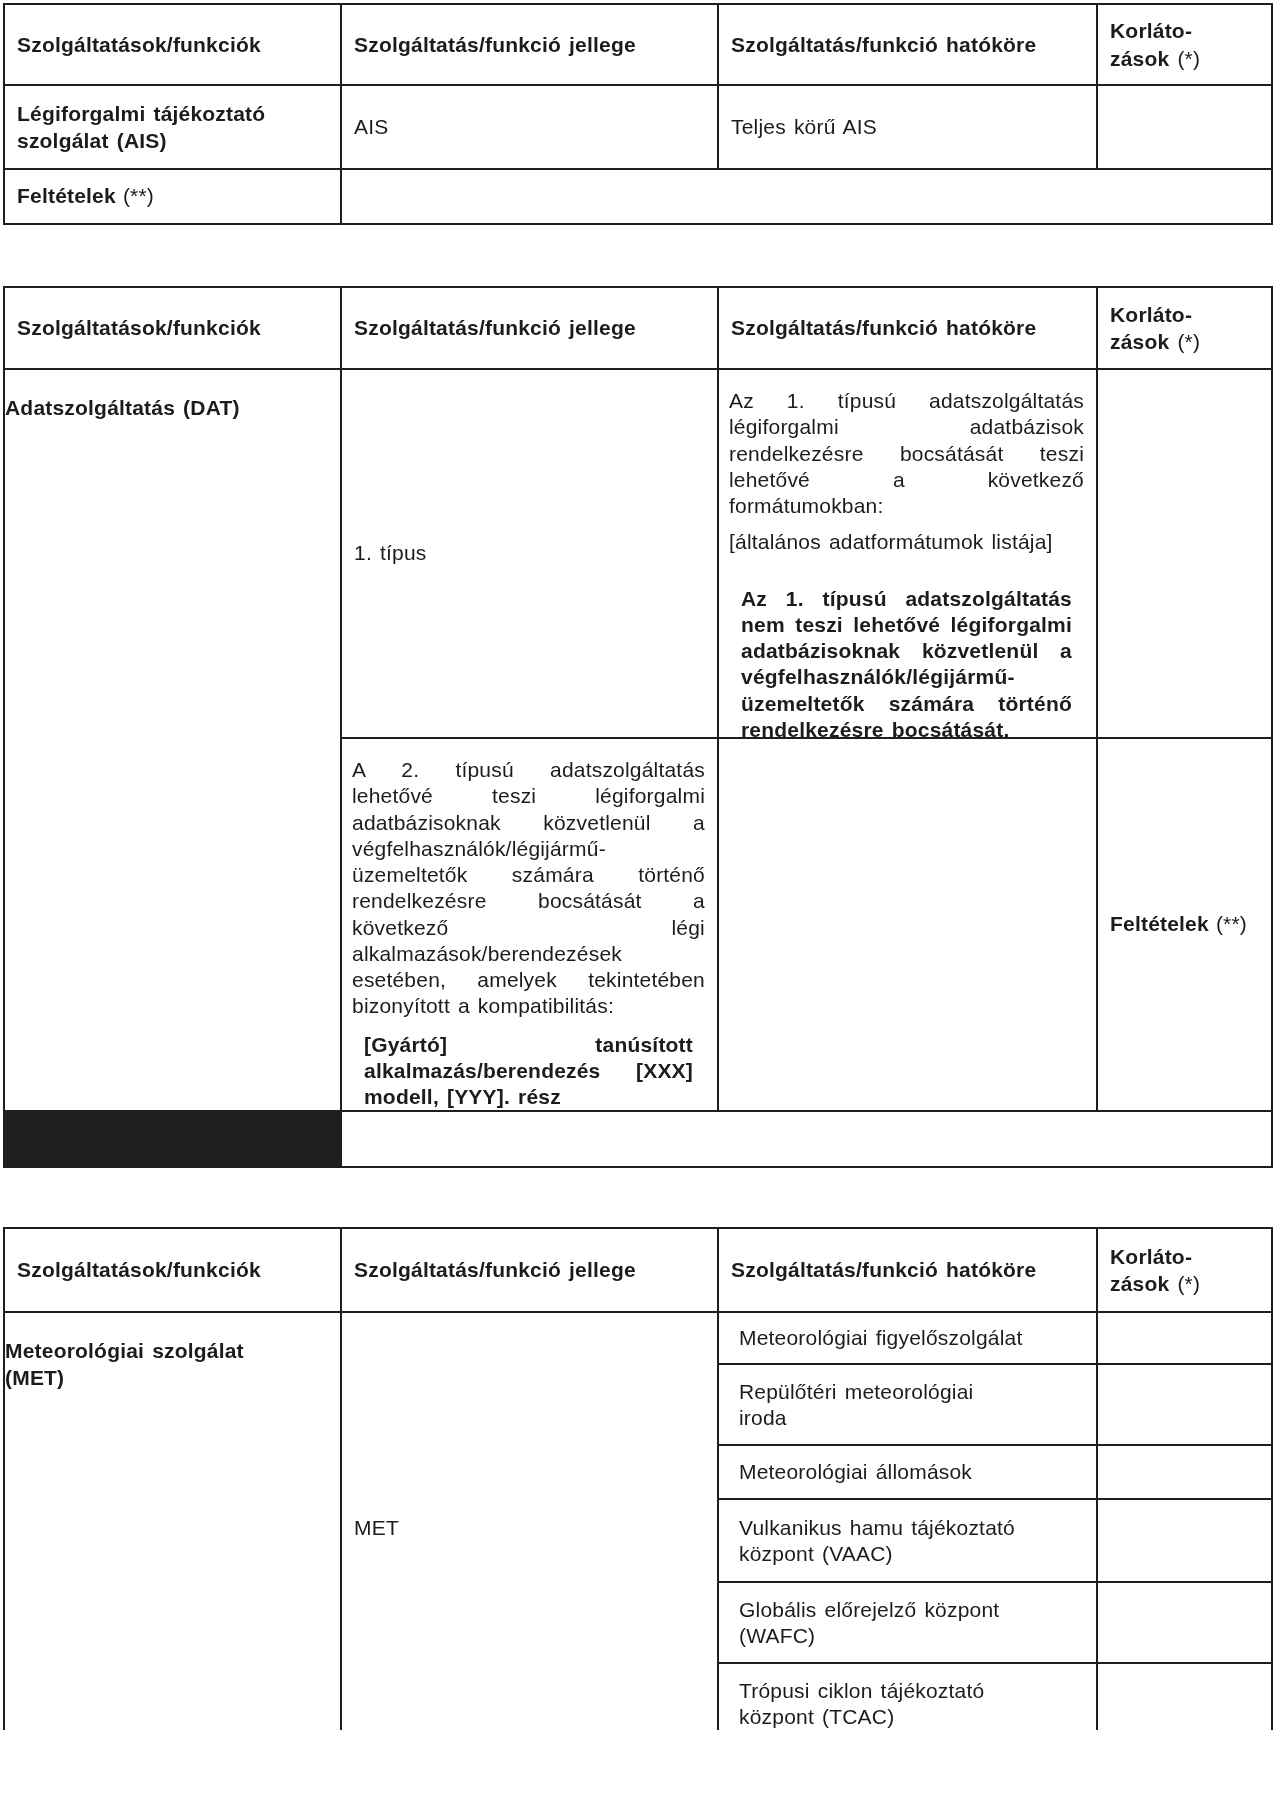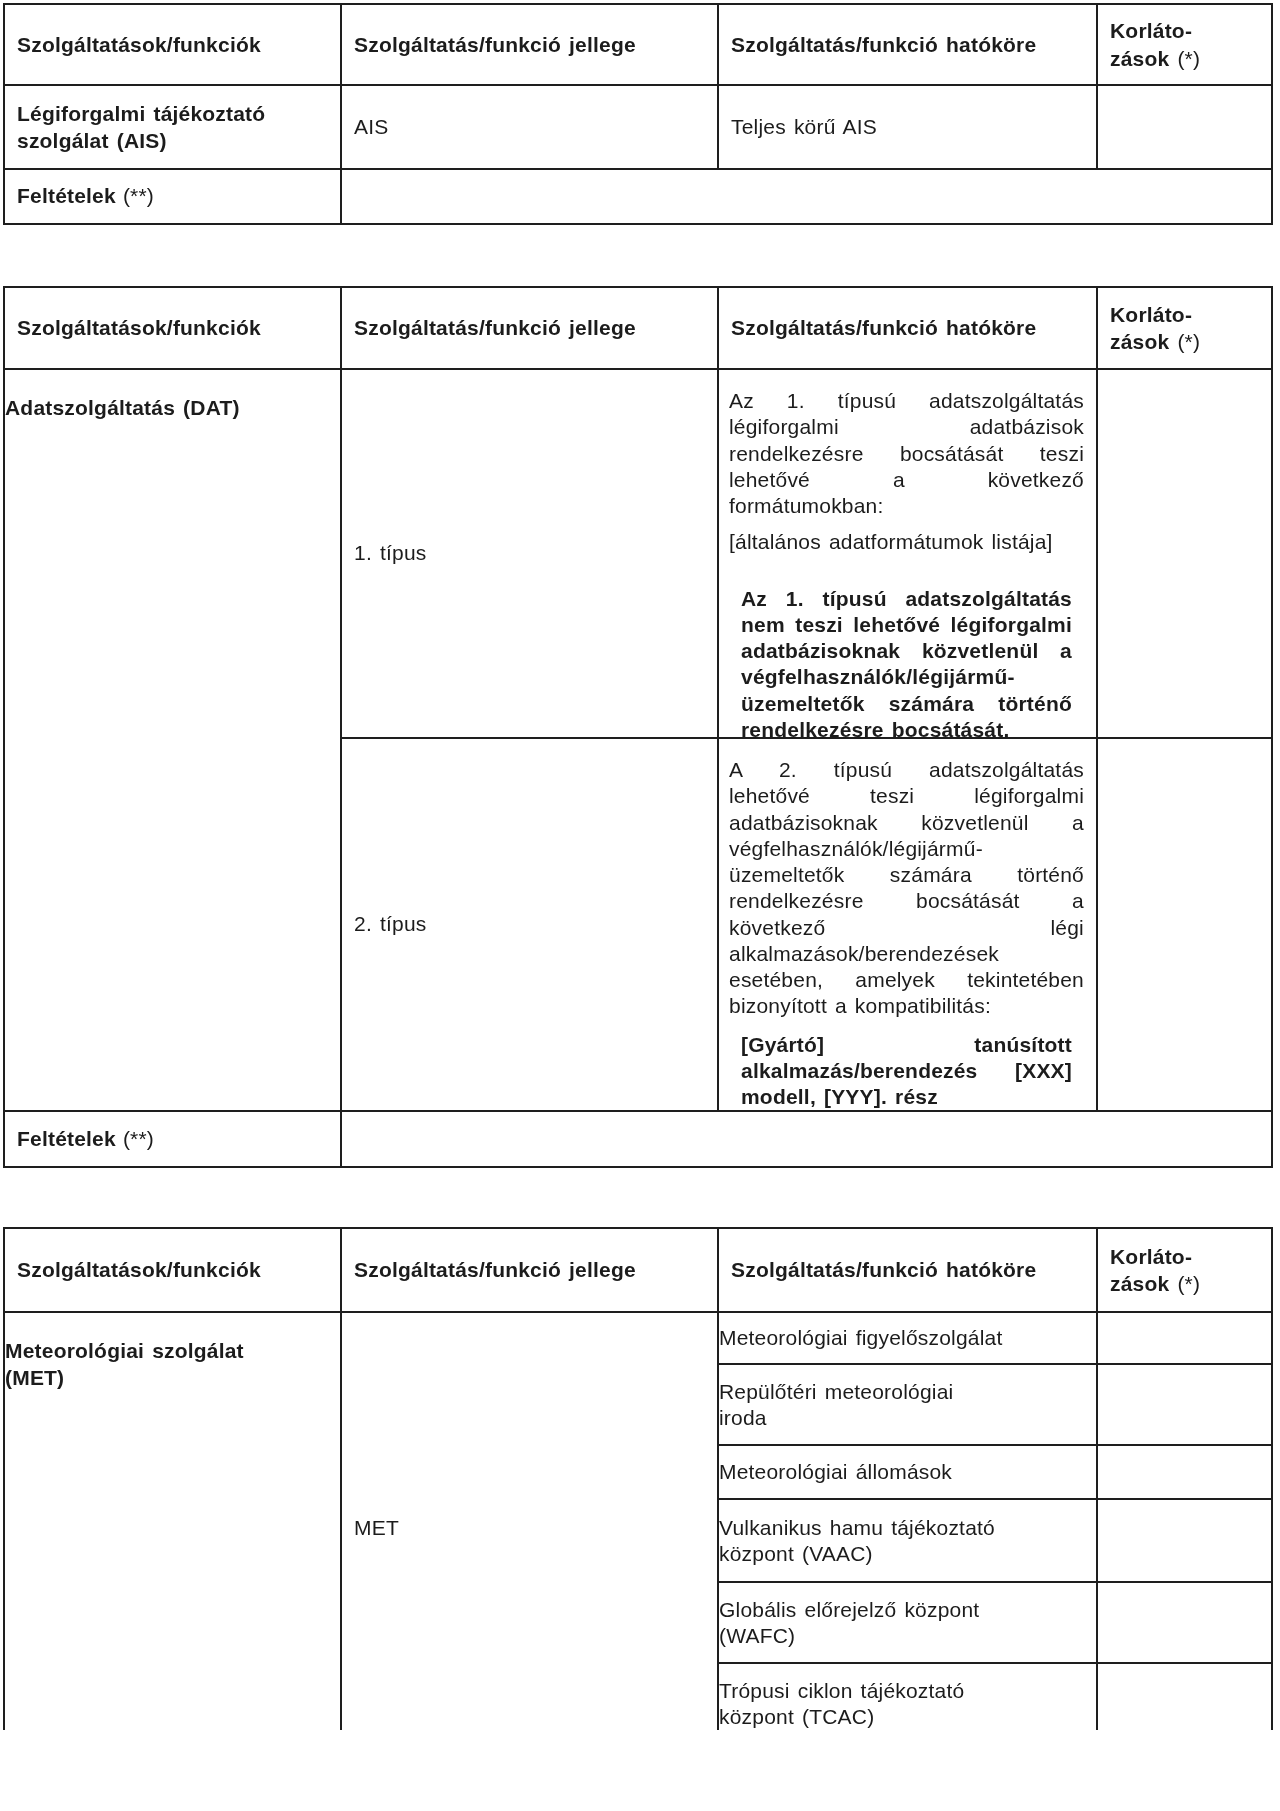--- a/index.html
+++ b/index.html
@@ -52,21 +52,21 @@
   .svc-mid{ font-weight:700; line-height:1.3; }
   .norm{ font-weight:400; }
   .cond{ display:flex; align-items:center; padding:16px 12px; }
   .cond .lbl{ font-weight:700; }
   .cond .mrk{ font-weight:400; margin-left:7px; }
   .jp{ padding:18px 12px 0 10px; text-align:justify; }
   .jp p{ margin:0 0 10px 0; }
   .jp p.gap-lg{ margin:0 0 30px 0; }
   .jp p.top-gap{ margin:40px 0 0 0; }
   .jp p.last{ margin:12px;font-weight:bold; }
-  .scope-line{ display:flex; align-items:center; padding:0 0; line-height:1.22; }
+  .scope-line{ display:flex; align-items:center; padding:0 20px; line-height:1.22; }
   
   .row-span-2{ grid-row:span 2; }
   .met-svc{ grid-row:2 / 8; }
   .met-nat{ grid-row:2 / 8; }
   .cond-merge{ grid-column:2 / 5; }
 </style>
 </head>
 <body>
 
 <div class="page">
@@ -107,21 +107,20 @@
     <div class="cell svc-top row-span-2">Adatszolgáltatás (DAT)</div>
 
     <div class="cell vc">1. típus</div>
     <div class="cell jp">
       <p>Az 1. típusú adatszolgáltatás légiforgalmi adatbázisok rendelkezésre bocsátását teszi lehetővé a következő formátumokban:</p>
       <p class="gap-lg">[általános adatformátumok listája]</p>
       <p class="last">Az 1. típusú adatszolgáltatás nem teszi lehetővé légiforgalmi adatbázisoknak közvetlenül a végfelhasználók/légijármű-üzemeltetők számára történő rendelkezésre bocsátását.</p>
     </div>
     <div class="cell"></div>
 
-    <div class="cell vc">2. típus</div>
     <div class="cell jp">
       <p>A 2. típusú adatszolgáltatás lehetővé teszi légiforgalmi adatbázisoknak közvetlenül a végfelhasználók/légijármű-üzemeltetők számára történő rendelkezésre bocsátását a következő légi alkalmazások/berendezések esetében, amelyek tekintetében bizonyított a kompatibilitás:</p>
       <p class="top-gap last">[Gyártó] tanúsított alkalmazás/berendezés [XXX] modell, [YYY]. rész</p>
     </div>
     <div class="cell"></div>
 
     <div class="cell cond">
       <span class="lbl">Feltételek</span>
       <span class="mrk">(**)</span>
     </div>

